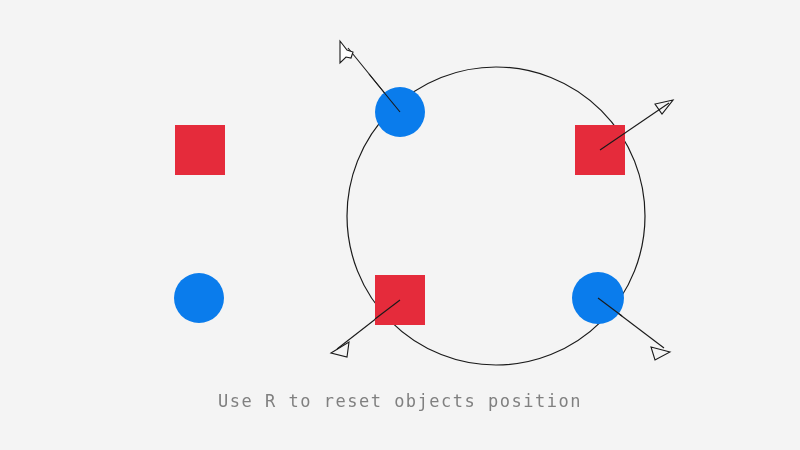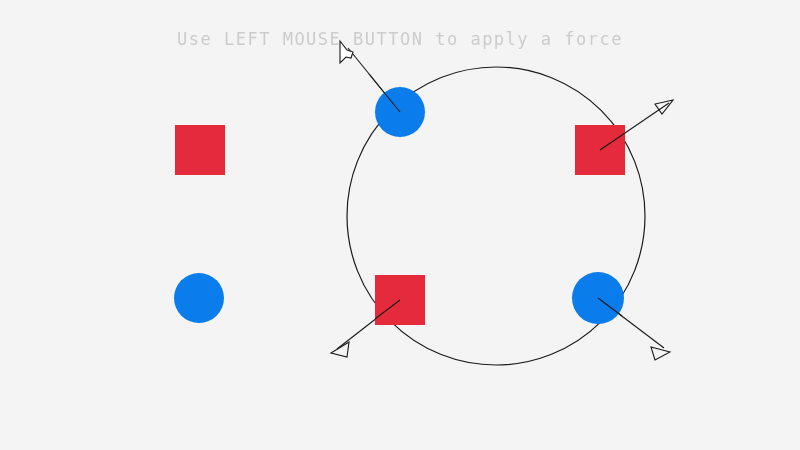--- a/index.html
+++ b/index.html
@@ -83,16 +83,16 @@
       <polygon points="331,353 349,342 347,357"></polygon>
       <polygon points="670,352 651,347 655,360"></polygon>
     </g>
 
     <g id="mouse-cursor">
       <polygon points="340,41 340,63 346,57 351,58 353,52 347,50" fill="#ffffff" stroke="#1a1a1a" stroke-width="1.1" stroke-linejoin="miter"></polygon>
     </g>
 
   </svg>
 
-  <div class="hud-text" id="hint-top" style="color: rgb(204, 204, 204);">Use LEFT MOUSE BUTTON to apply a force</div>
 
+  <div class="hud-text" id="hint-bottom" style="color: rgb(128, 128, 128);">Use R to reset objects position</div>
 
 </div>
 
 </body></html>

